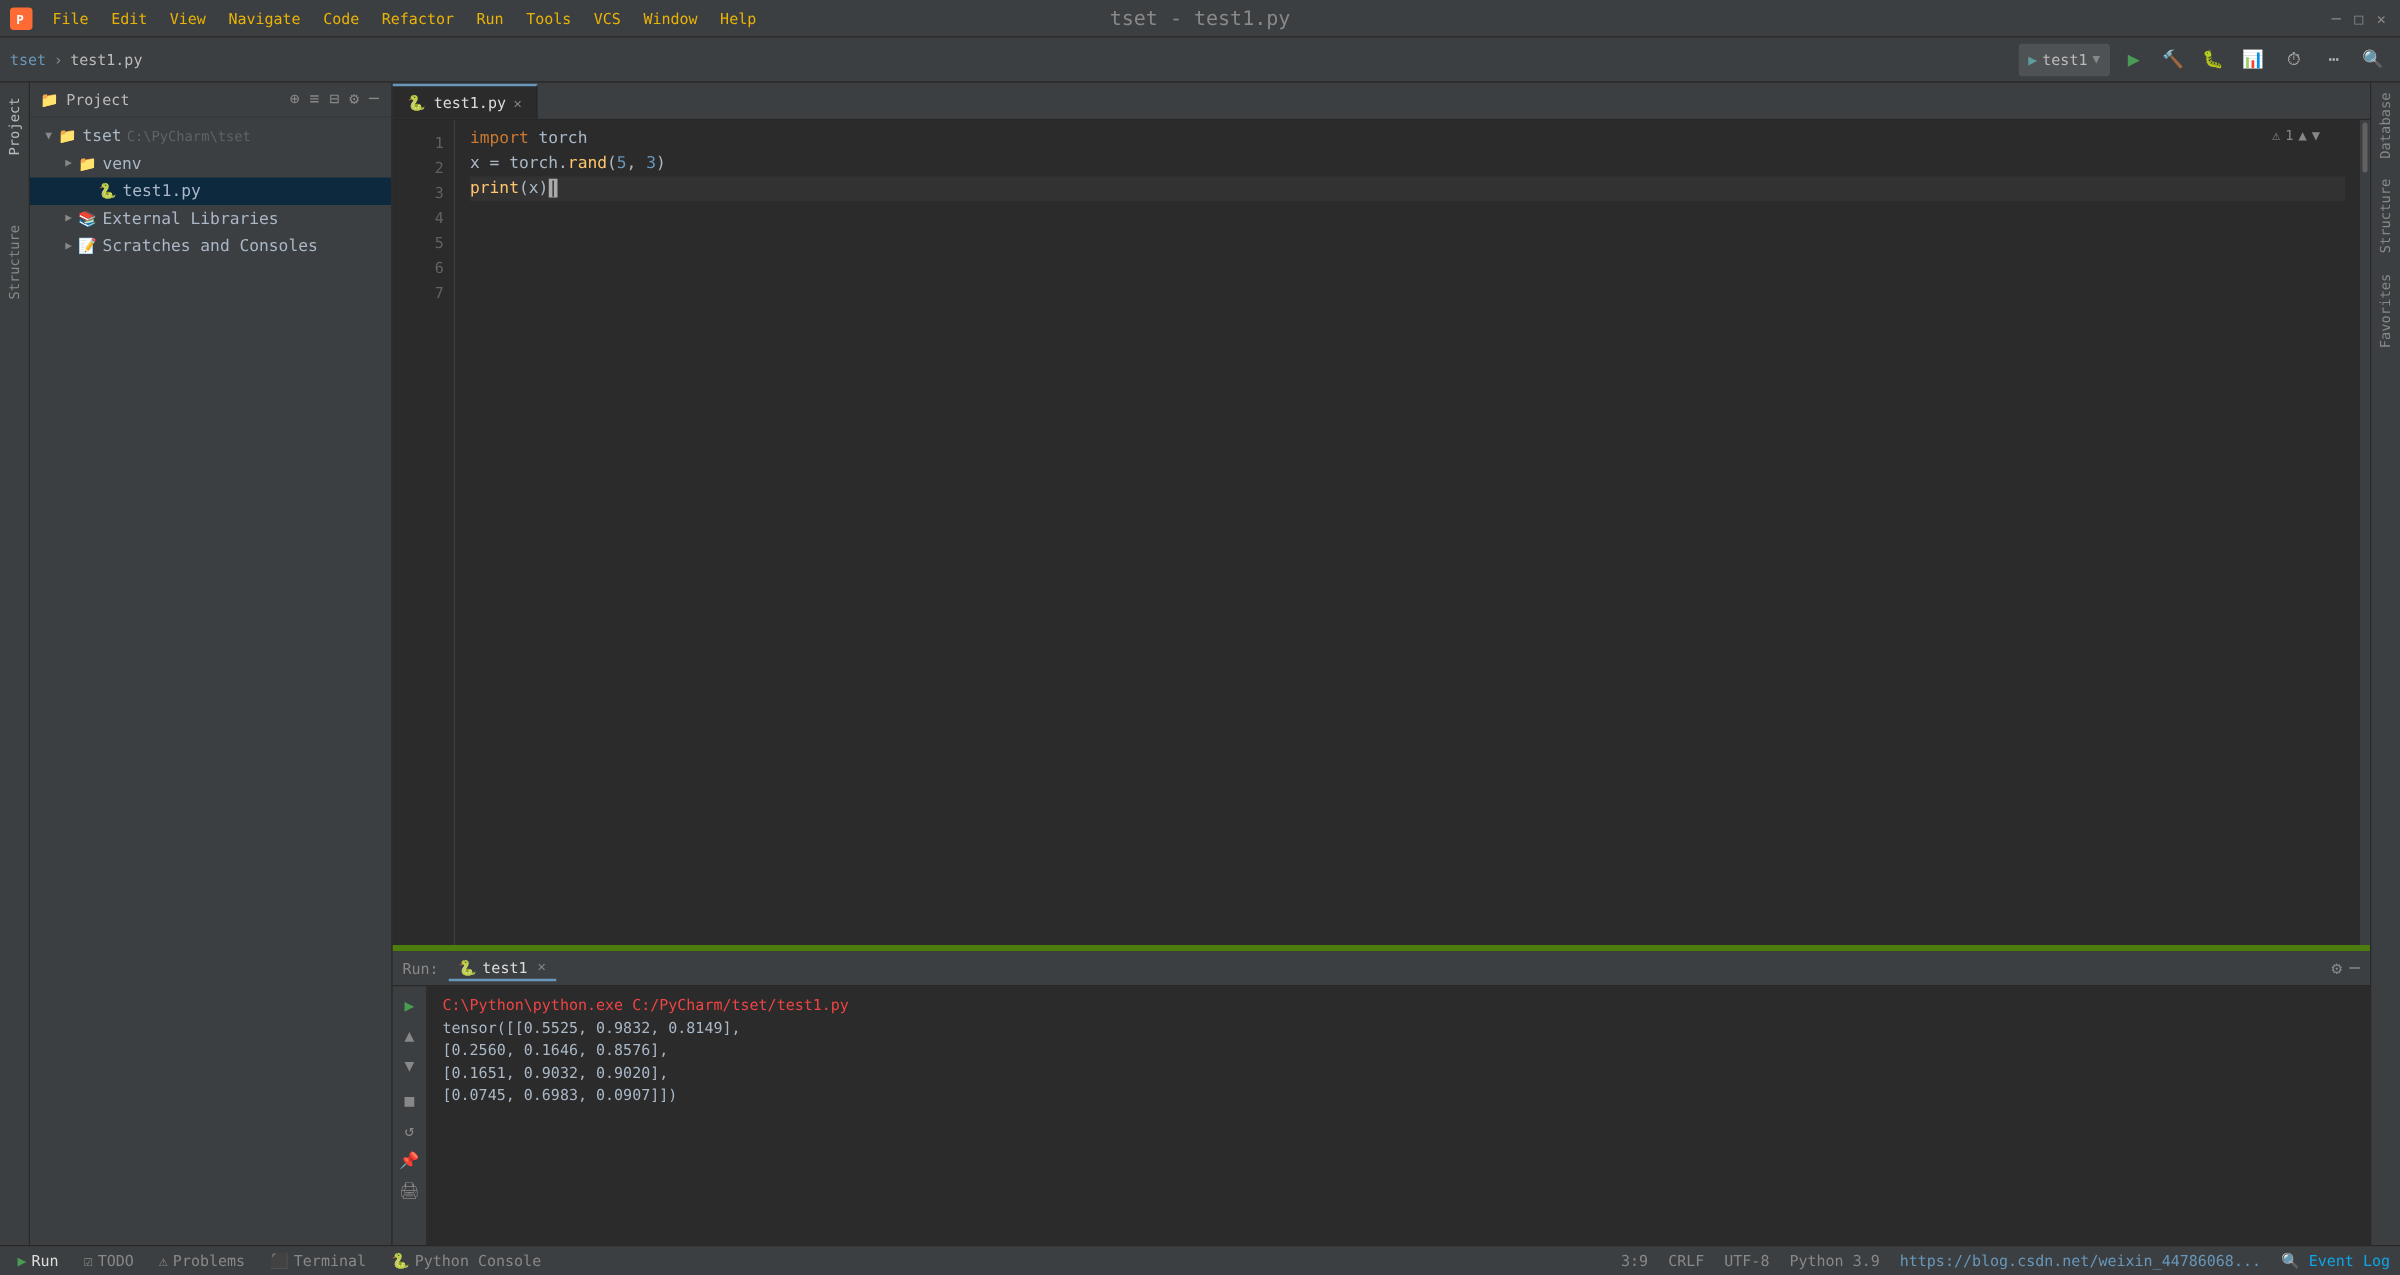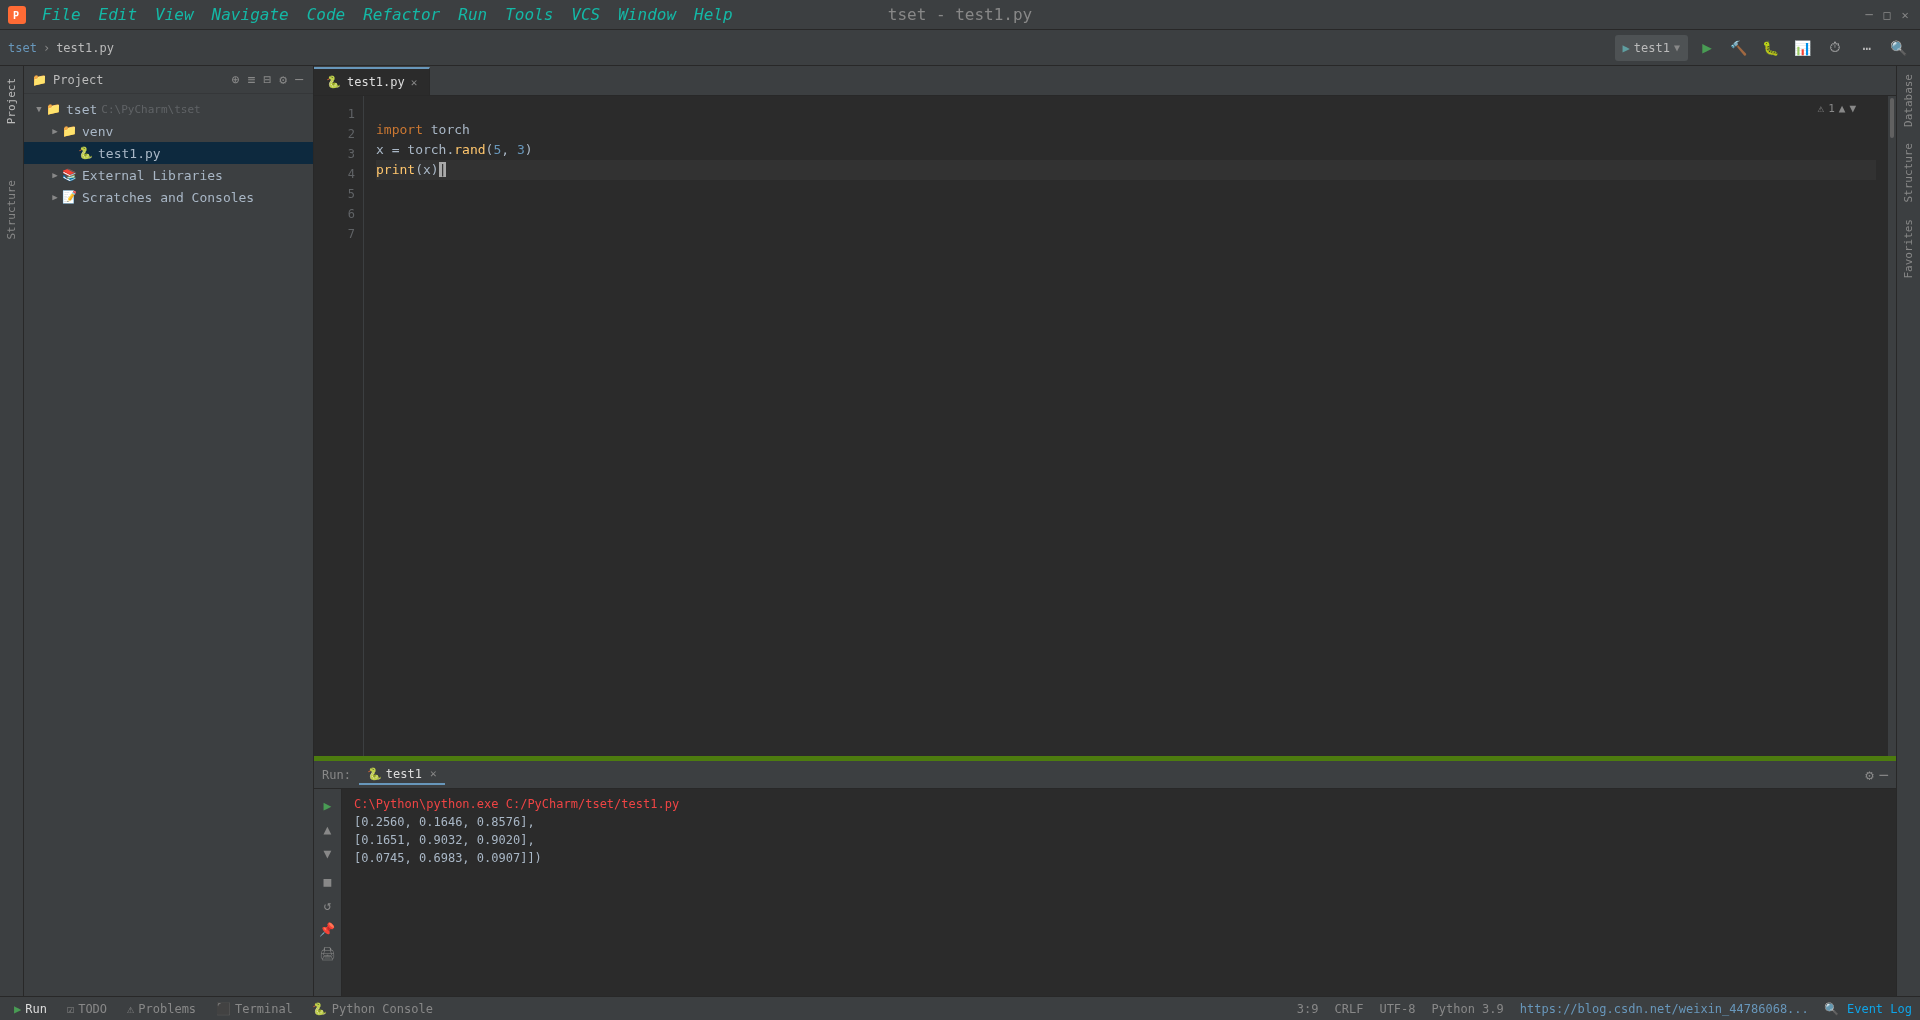--- a/index.html
+++ b/index.html
@@ -33,25 +33,24 @@
       display: flex; align-items: center; justify-content: center;
       font-size: 10px; color: white; font-weight: bold;
     }
     .title-bar-menu {
       display: flex;
       gap: 2px;
       flex: 1;
     }
     .menu-item {
       padding: 2px 8px;
-      color: #14b8a6;
-      font-size: 16px;
+      color: #eab308;
+      font-size: 12px;
       cursor: pointer;
       border-radius: 3px;
-      font-style: italic;
     }
     .title-bar-title {
       position: absolute;
       left: 50%;
       transform: translateX(-50%);
       color: #888;
       font-size: 16px;
     }
     .title-bar-controls {
       display: flex;
@@ -196,21 +195,21 @@
       padding: 8px 8px 8px 0;
       text-align: right;
       line-height: 20px;
       border-right: 1px solid #3c3f41;
       flex-shrink: 0;
       user-select: none;
     }
     .code-area {
       flex: 1;
       background: #2b2b2b;
-      padding: 24px 12px;
+      padding: 5px 12px;
       overflow: auto;
       line-height: 20px;
       font-size: 13px;
     }
     .code-line { white-space: pre; display: block; }
     .kw { color: #cc7832; }
     .fn { color: #ffc66d; }
     .num { color: #6897bb; }
     .var { color: #a9b7c6; }
     .module { color: #a9b7c6; }
@@ -542,20 +541,21 @@
           <div class="run-ctrl-btn">▼</div>
           <div class="run-ctrl-btn" style="margin-top:4px;">■</div>
           <div class="run-ctrl-btn">↺</div>
           <div class="run-ctrl-btn">📌</div>
           <div class="run-ctrl-btn">🖨</div>
         </div>
 
         <div class="run-output">
           <div class="run-output-text">
             <div class="run-cmd">C:\Python\python.exe C:/PyCharm/tset/test1.py</div>
+            <div class="run-tensor">tensor([[0.5525, 0.9832, 0.8149],</div>
             <div class="run-tensor">        [0.2560, 0.1646, 0.8576],</div>
             <div class="run-tensor">        [0.1651, 0.9032, 0.9020],</div>
             <div class="run-tensor">        [0.0745, 0.6983, 0.0907]])</div>
           </div>
         </div>
       </div>
     </div>
   </div>
 
   <div class="right-strip">

